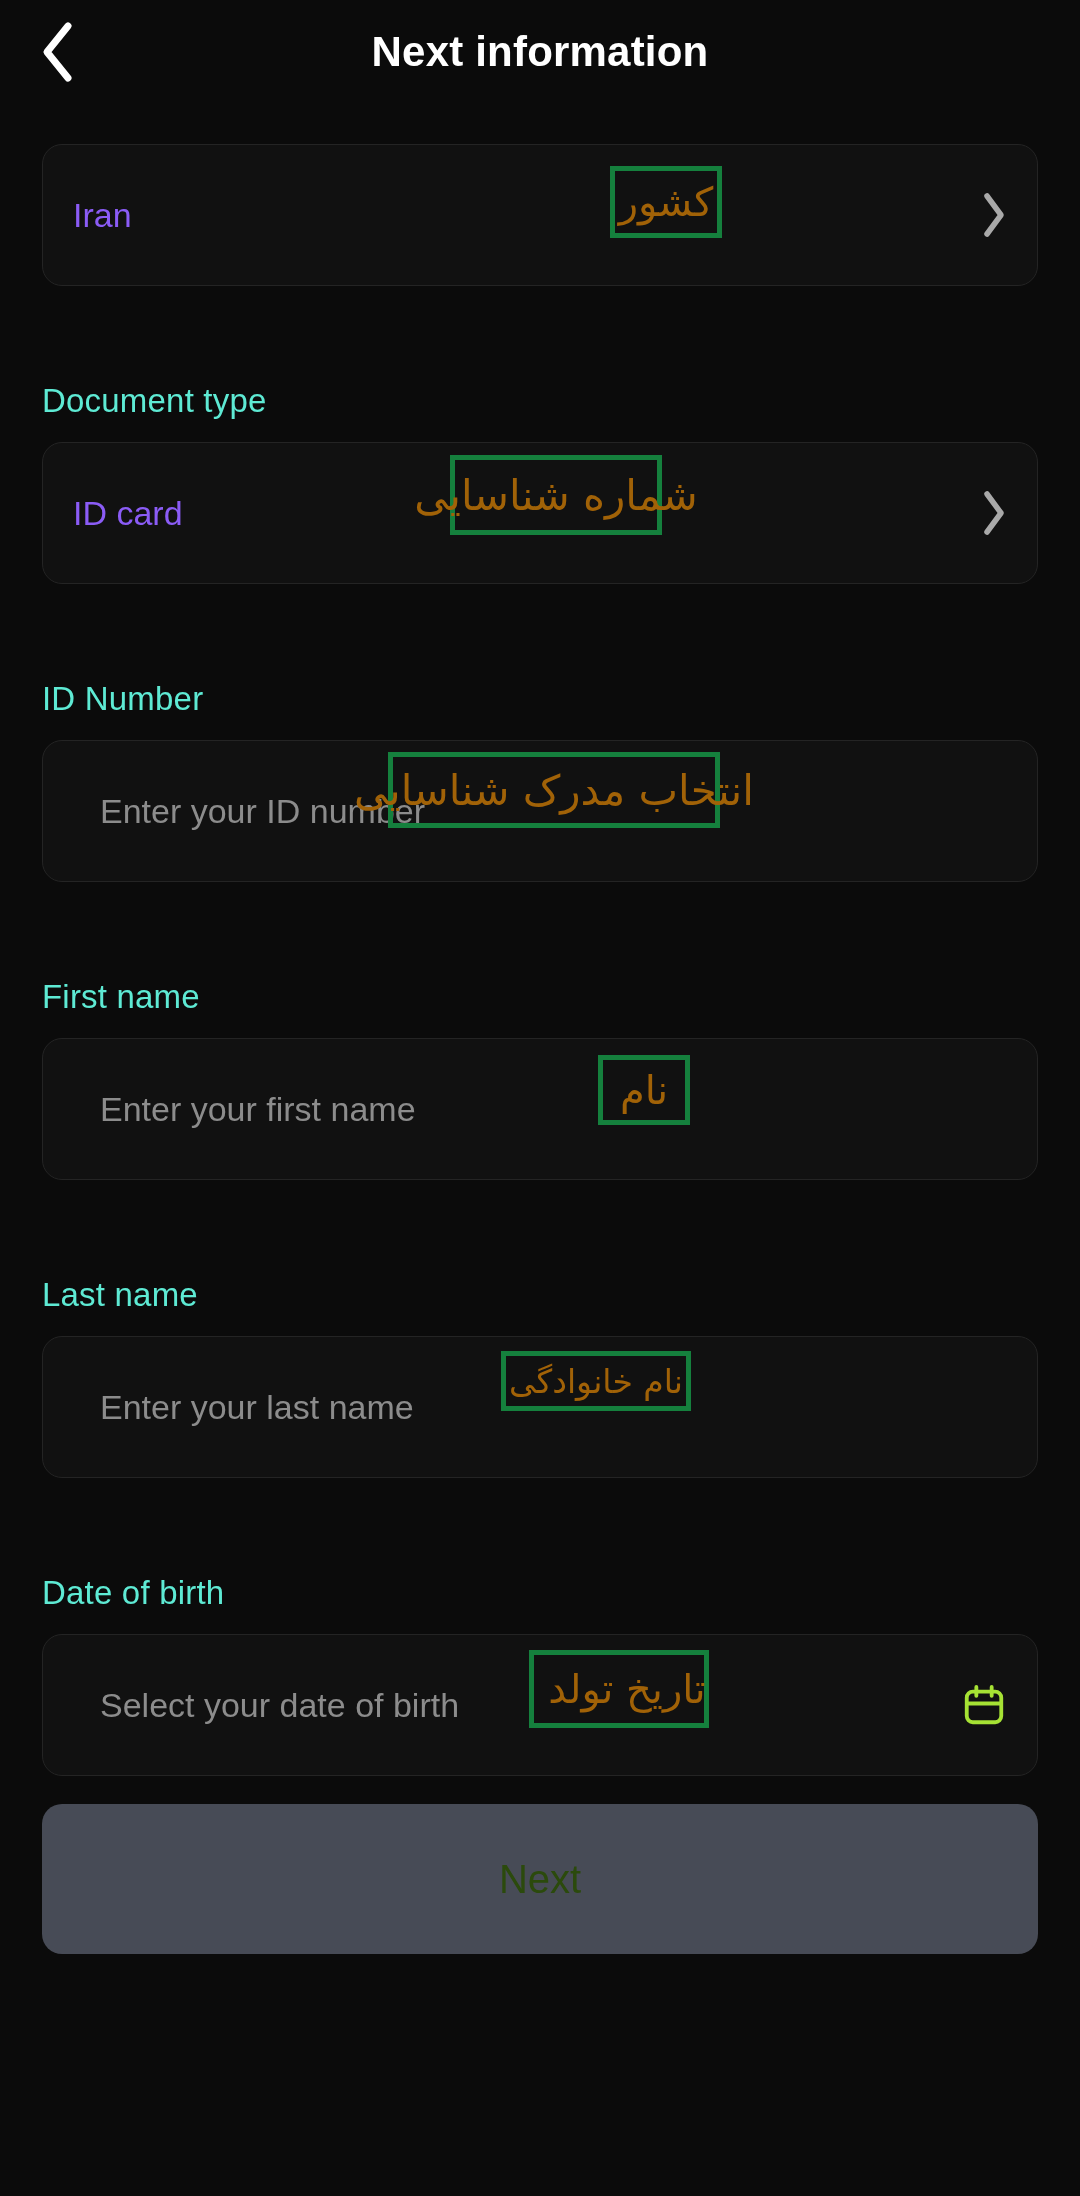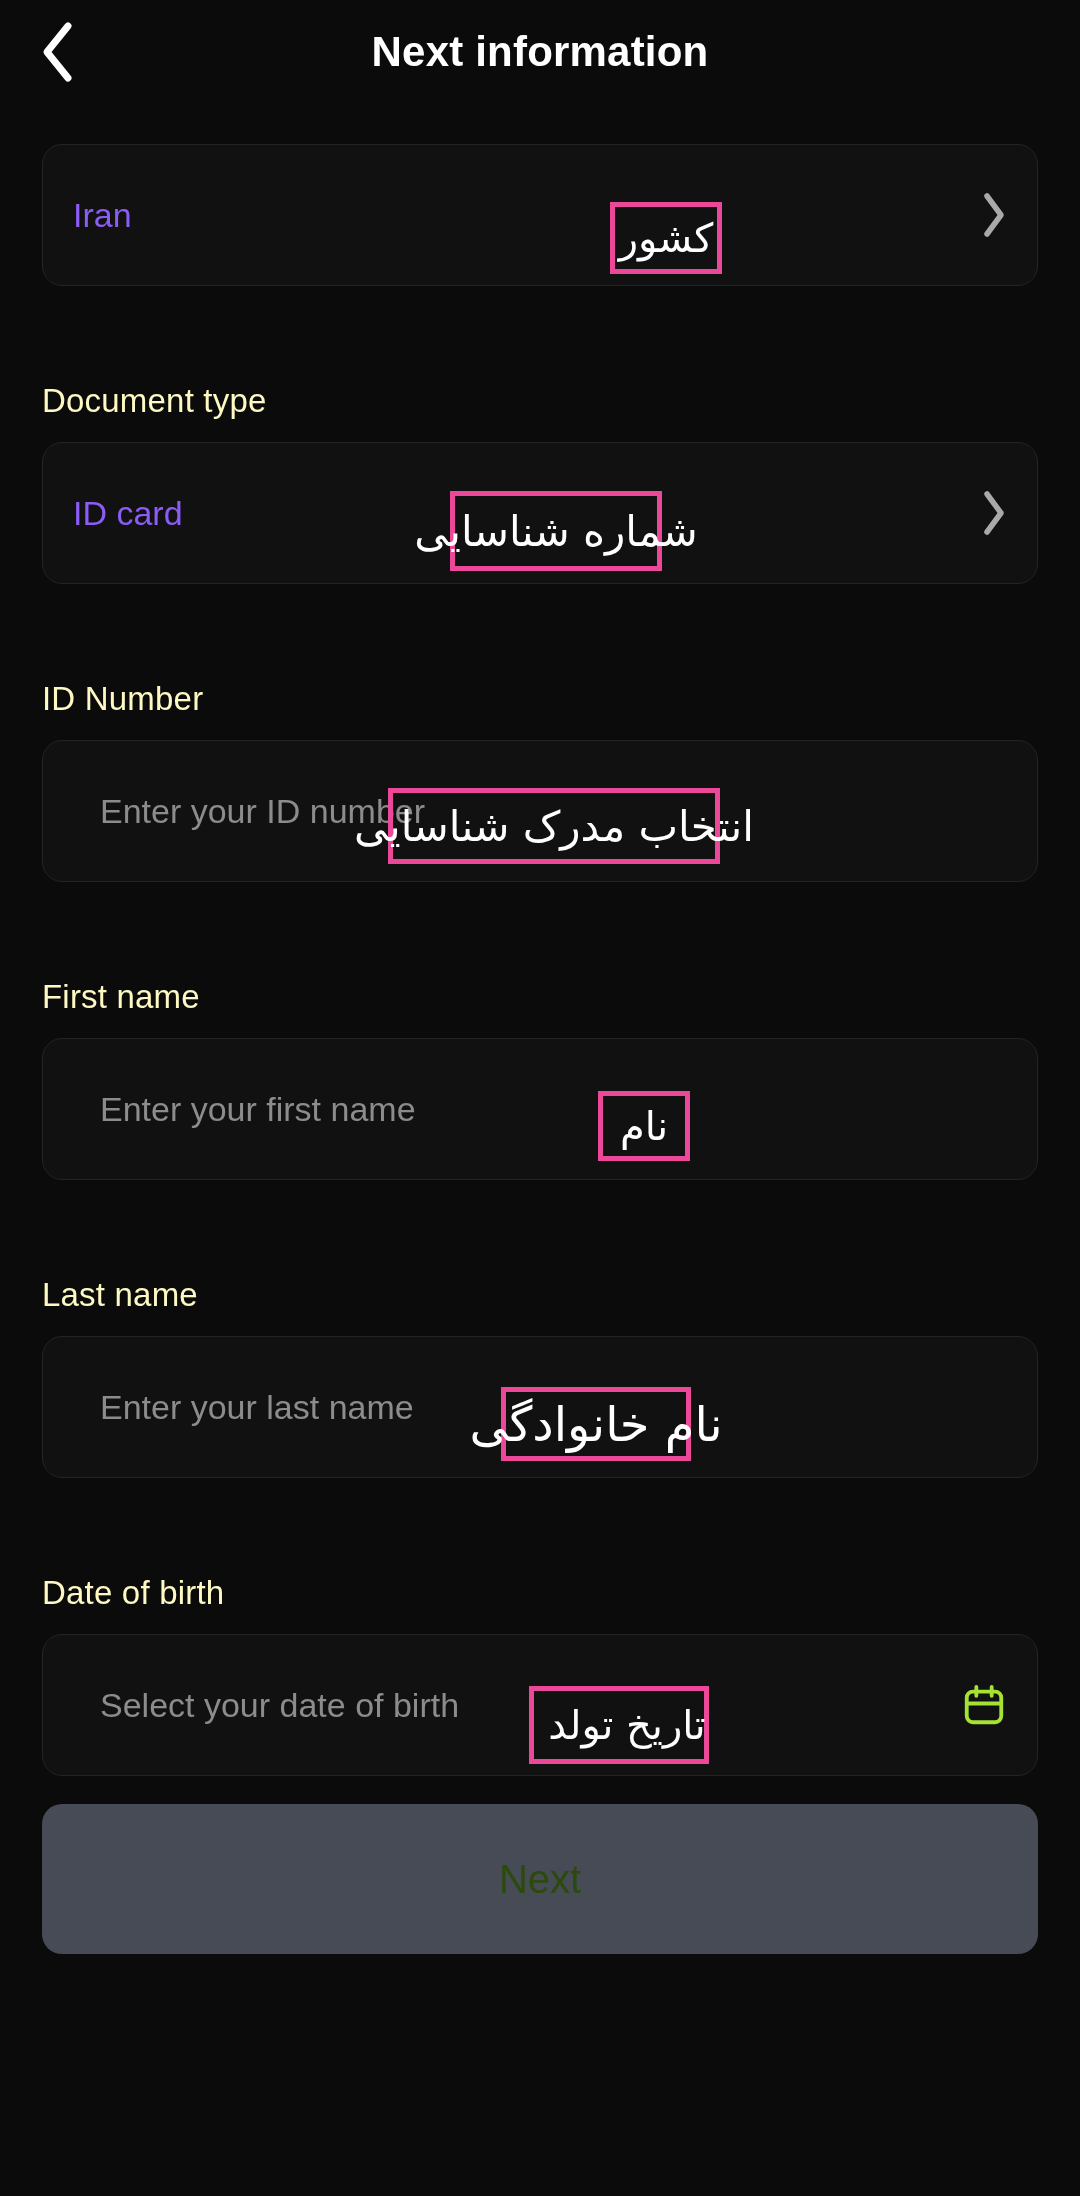--- a/index.html
+++ b/index.html
@@ -45,21 +45,21 @@
     letter-spacing: 0.2px;
     white-space: nowrap;
   }
 
   
   .form {
     padding: 0 42px;
   }
   .field-group { position: relative; }
   .field-label {
-    color: #fef9c3;
+    color: #5eead4;
     font-size: 33px;
     font-weight: 400;
     margin-bottom: 22px;
     letter-spacing: 0.2px;
   }
   .field-box {
     position: relative;
     height: 142px;
     border: 1.5px solid #242424;
     border-radius: 20px;
@@ -83,31 +83,30 @@
   .chev-right { margin-left: 14px; display: flex; align-items: center; }
   .cal-icon { margin-left: 10px; display: flex; align-items: center; }
 
   
   .gap-lg { height: 96px; }
   .gap-top { height: 40px; }
 
   
   .anno {
     position: absolute;
-    border: 5px solid #ec4899;
+    border: 5px solid #15803d;
     background: transparent;
     display: flex;
     align-items: center;
     justify-content: center;
-    color: #ffffff;
+    color: #a16207;
     font-family: "DejaVu Sans", sans-serif;
     direction: rtl;
     white-space: nowrap;
     pointer-events: none;
-    margin-top: 36px;
   }
 
   
   .next-wrap { padding: 0 42px; }
   .next-btn {
     height: 150px;
     border-radius: 20px;
     background: #474b56;
     display: flex;
     align-items: center;
@@ -194,21 +193,21 @@
       <div class="anno" style="left:556px; top:77px; width:92px; height:70px; font-size:40px;">نام</div>
     </div>
 
     <div class="gap-lg"></div>
 
     <div class="field-group">
       <div class="field-label">Last name</div>
       <div class="field-box">
         <span class="field-placeholder">Enter your last name</span>
       </div>
-      <div class="anno" style="left:459px; top:75px; width:190px; height:74px; font-size:48px;">نام خانوادگی</div>
+      <div class="anno" style="left:459px; top:75px; width:190px; height:60px; font-size:33px;">نام خانوادگی</div>
     </div>
 
     <div class="gap-lg"></div>
 
     <div class="field-group">
       <div class="field-label">Date of birth</div>
       <div class="field-box">
         <span class="field-placeholder">Select your date of birth</span>
         <span class="spacer-right">
           <span class="cal-icon">

